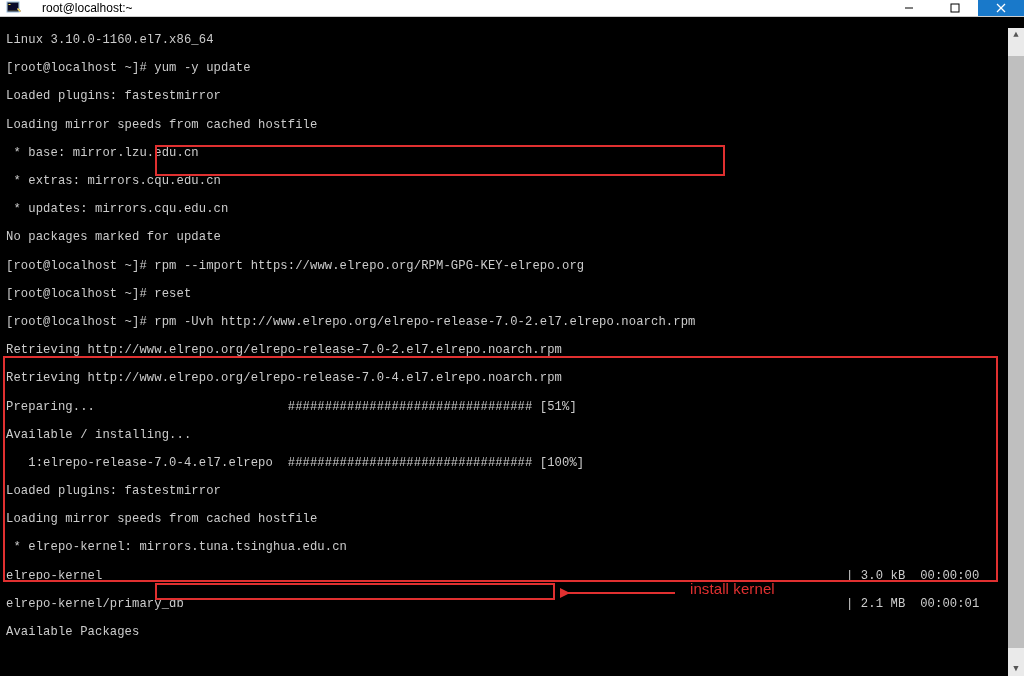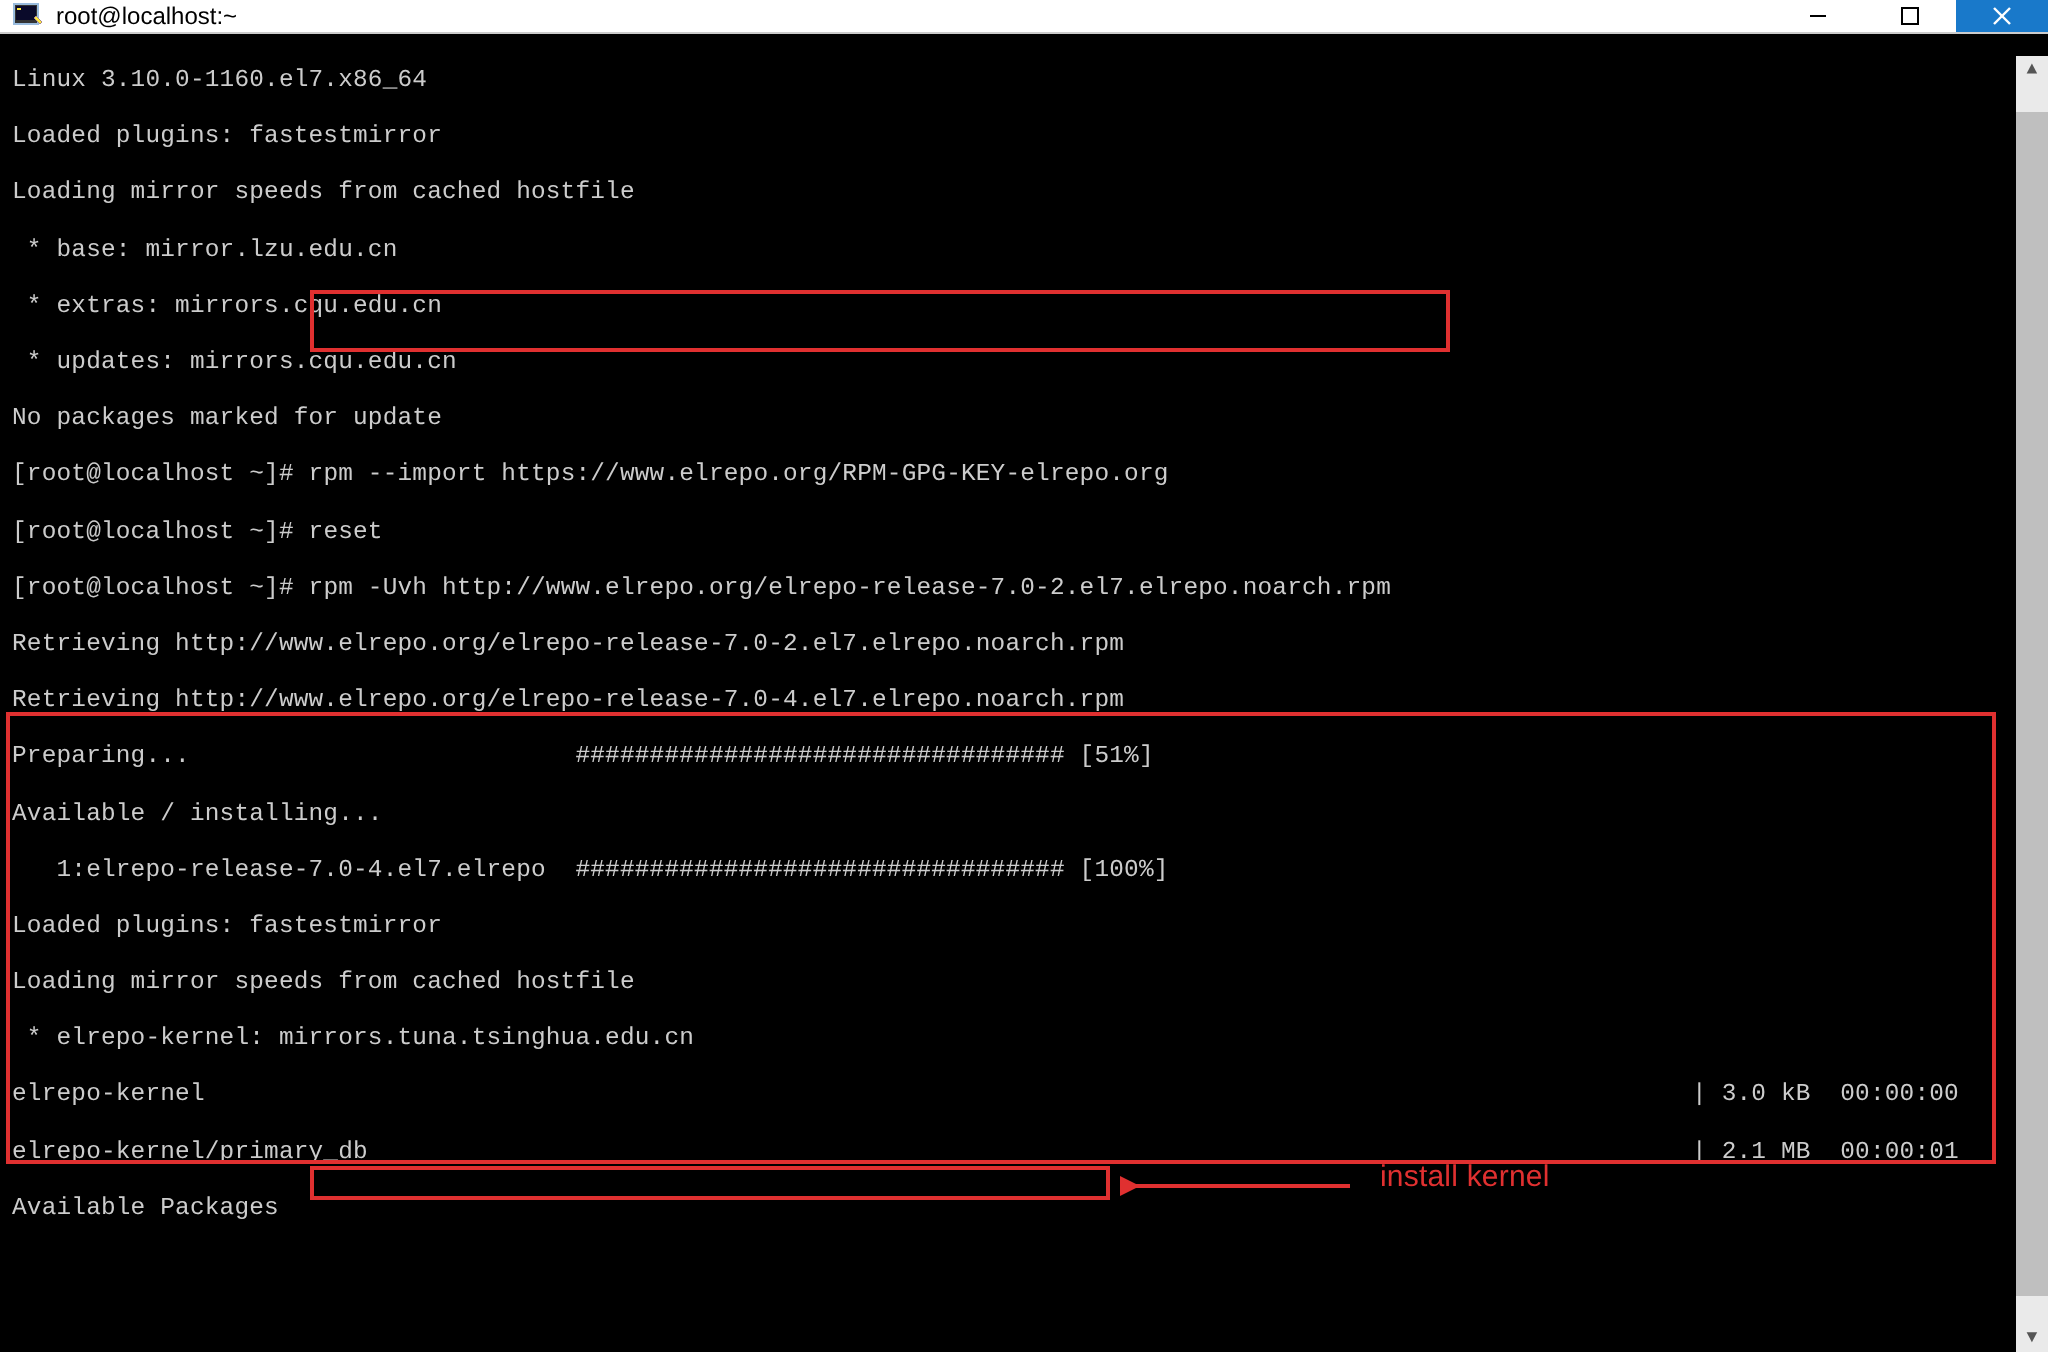--- a/index.html
+++ b/index.html
@@ -28,21 +28,21 @@
     font-family: "Segoe UI", sans-serif;
     font-size: 12px;
     color: #000;
     box-sizing: border-box;
     border-bottom: 1px solid #ccc;
   }
   .titlebar-left {
     display: flex;
     align-items: center;
     padding-left: 6px;
-    gap: 6px;
+    gap: 20px;
   }
   .putty-icon {
     width: 16px;
     height: 16px;
   }
   .titlebar-buttons {
     display: flex;
     height: 100%;
   }
   .titlebar-button {
@@ -149,20 +149,21 @@
         <svg width="10" height="10">
             <line x1="1" y1="1" x2="9" y2="9" stroke="#fff" stroke-width="1.2"></line>
             <line x1="9" y1="1" x2="1" y2="9" stroke="#fff" stroke-width="1.2"></line>
           </svg>
       </div>
     </div>
   </div>
 
   <div class="terminal">
 <span class="line">Linux 3.10.0-1160.el7.x86_64</span>
+<span class="line"><span>[root@localhost ~]# </span><span>yum -y update</span></span>
 <span class="line">Loaded plugins: fastestmirror</span>
 <span class="line">Loading mirror speeds from cached hostfile</span>
 <span class="line"> * base: mirror.lzu.edu.cn</span>
 <span class="line"> * extras: mirrors.cqu.edu.cn</span>
 <span class="line"> * updates: mirrors.cqu.edu.cn</span>
 <span class="line">No packages marked for update</span>
 <span class="line"><span>[root@localhost ~]# </span><span>rpm --import https://www.elrepo.org/RPM-GPG-KEY-elrepo.org</span></span>
 <span class="line"><span>[root@localhost ~]# </span><span>reset</span></span>
 <span class="line"><span>[root@localhost ~]# </span><span>rpm -Uvh http://www.elrepo.org/elrepo-release-7.0-2.el7.elrepo.noarch.rpm</span></span>
 <span class="line">Retrieving http://www.elrepo.org/elrepo-release-7.0-2.el7.elrepo.noarch.rpm</span>

